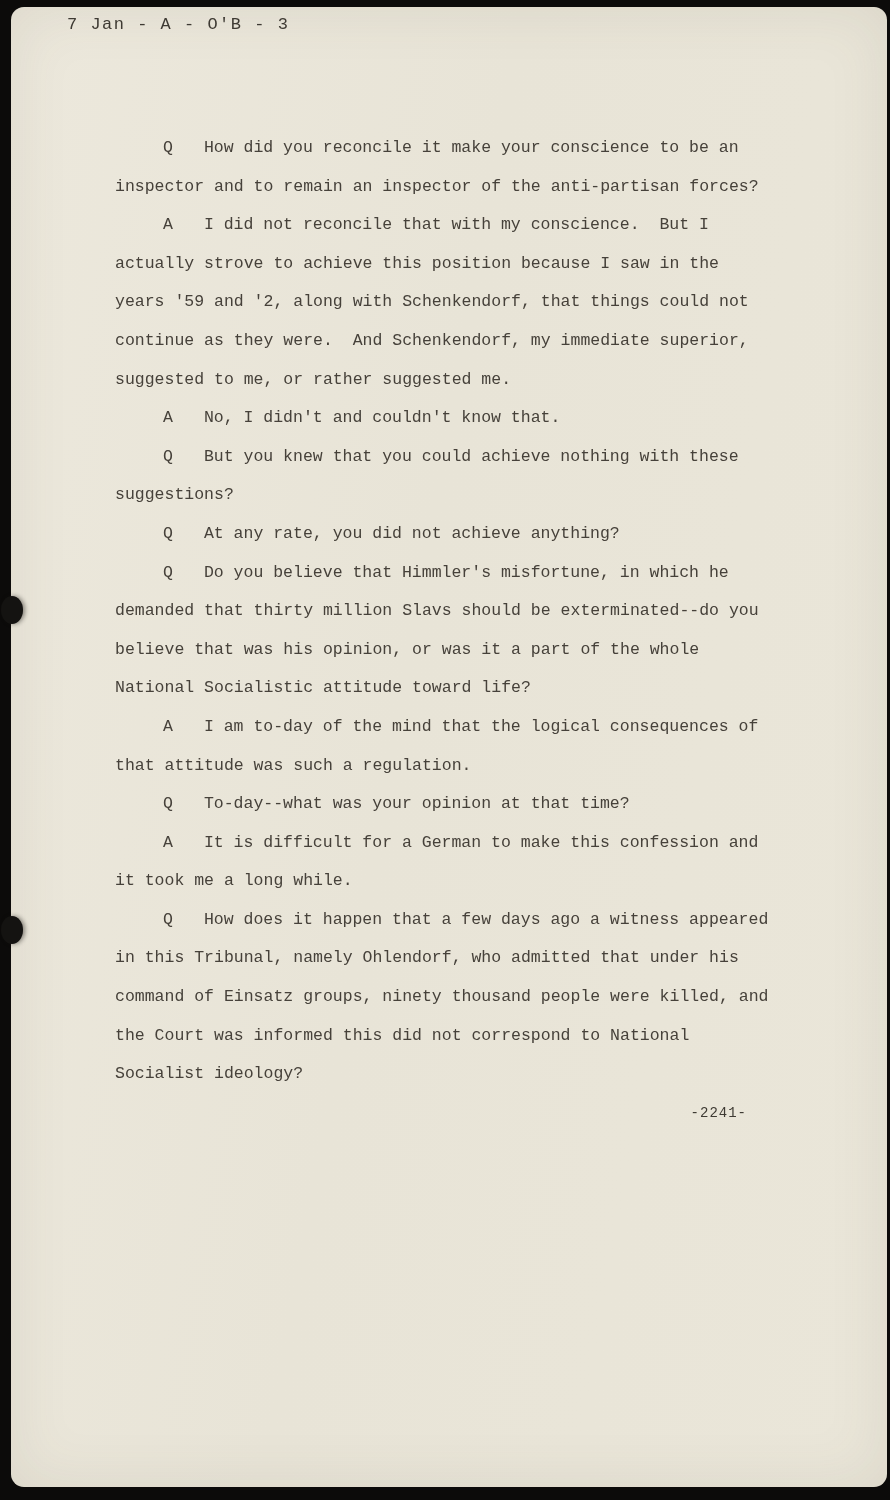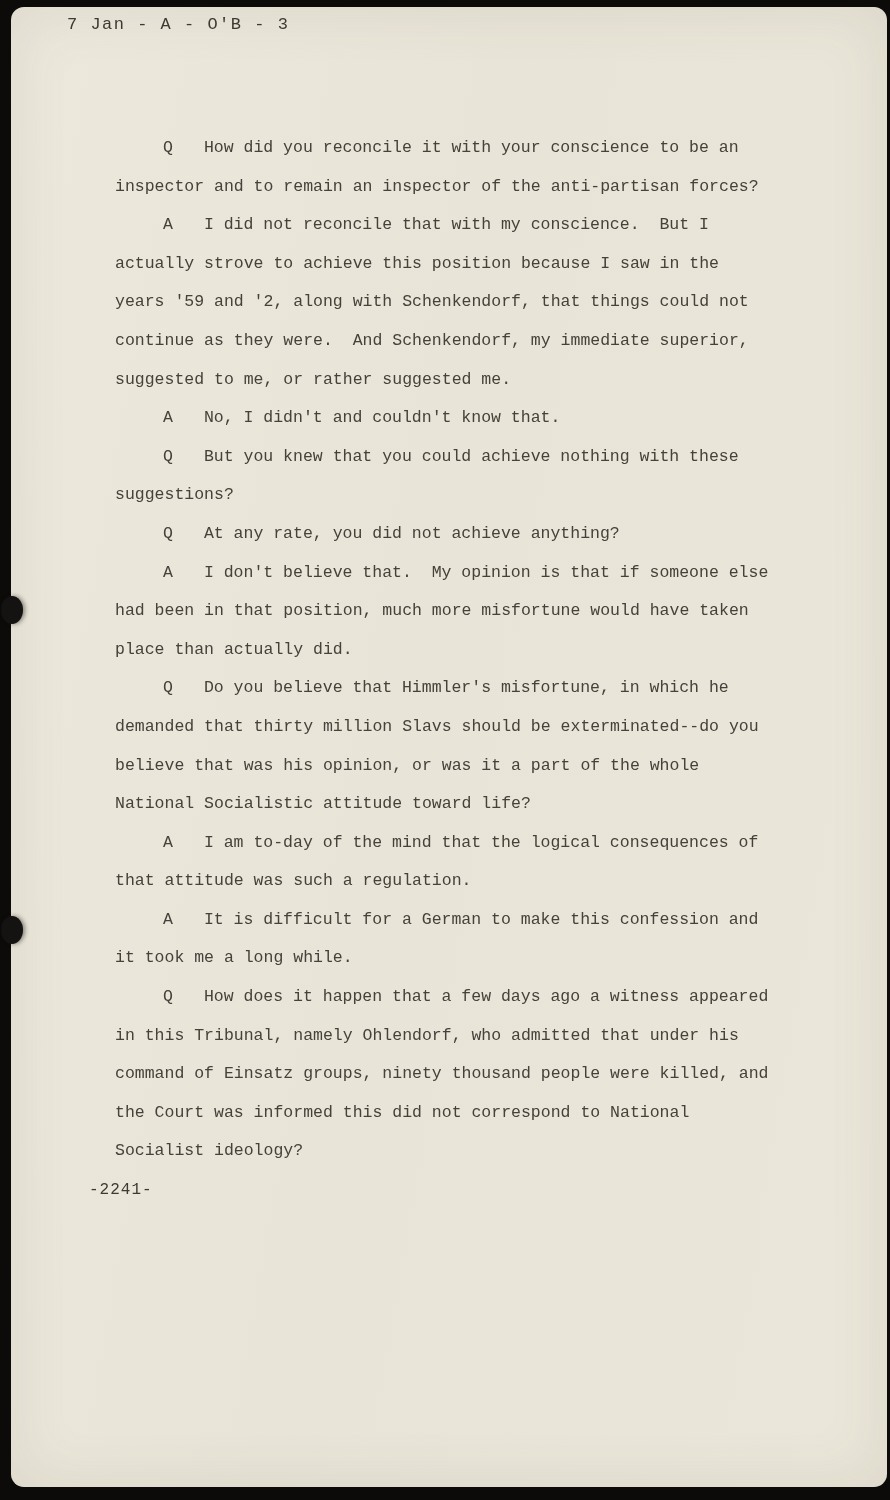--- a/index.html
+++ b/index.html
@@ -43,24 +43,24 @@
     margin: 0;
     text-indent: 48px;
   }
   .speaker {
     padding-right: 31px;
   }
   .ptext {
     white-space: pre-wrap;
   }
   .page-number {
-    text-align: left;
+    text-align: right;
     margin-top: 0;
     color: #3e3a33;
-    font-size: 16px;
+    font-size: 14px;
     letter-spacing: 1px;
     transform: translateX(-26px);
   }
   .hole-punch {
     position: absolute;
     width: 22px;
     height: 28px;
     border-radius: 50%;
     background: #141311;
     left: 1px;
@@ -70,42 +70,42 @@
   .hole-punch.punch-2 { top: 916px; }
 </style>
 </head>
 <body>
 
 <div class="paper">
   <div class="doc-header">7 Jan - A - O'B - 3</div>
 
   <div class="content">
     <p>
-      <span class="speaker">Q</span><span class="ptext">How did you reconcile it with your conscience to be an inspector and to remain an inspector of the anti-partisan forces?</span>
+      <span class="speaker">Q</span><span class="ptext">How did you reconcile it make your conscience to be an inspector and to remain an inspector of the anti-partisan forces?</span>
     </p>
     <p>
       <span class="speaker">A</span><span class="ptext">I did not reconcile that with my conscience.  But I actually strove to achieve this position because I saw in the years '59 and '2, along with Schenkendorf, that things could not continue as they were.  And Schenkendorf, my immediate superior, suggested to me, or rather suggested me.</span>
     </p>
     <p>
       <span class="speaker">A</span><span class="ptext">No, I didn't and couldn't know that.</span>
     </p>
     <p>
       <span class="speaker">Q</span><span class="ptext">But you knew that you could achieve nothing with these suggestions?</span>
     </p>
     <p>
       <span class="speaker">Q</span><span class="ptext">At any rate, you did not achieve anything?</span>
     </p>
     <p>
-      <span class="speaker">A</span><span class="ptext">I don't believe that.  My opinion is that if someone else had been in that position, much more misfortune would have taken place than actually did.</span>
-    </p>
-    <p>
       <span class="speaker">Q</span><span class="ptext">Do you believe that Himmler's misfortune, in which he demanded that thirty million Slavs should be exterminated--do you believe that was his opinion, or was it a part of the whole National Socialistic attitude toward life?</span>
     </p>
     <p>
       <span class="speaker">A</span><span class="ptext">I am to-day of the mind that the logical consequences of that attitude was such a regulation.</span>
+    </p>
+    <p>
+      <span class="speaker">Q</span><span class="ptext">To-day--what was your opinion at that time?</span>
     </p>
     <p>
       <span class="speaker">A</span><span class="ptext">It is difficult for a German to make this confession and it took me a long while.</span>
     </p>
     <p>
       <span class="speaker">Q</span><span class="ptext">How does it happen that a few days ago a witness appeared in this Tribunal, namely Ohlendorf, who admitted that under his command of Einsatz groups, ninety thousand people were killed, and the Court was informed this did not correspond to National Socialist ideology?</span>
     </p>
     <div class="page-number">-2241-</div>
   </div>
 </div>

